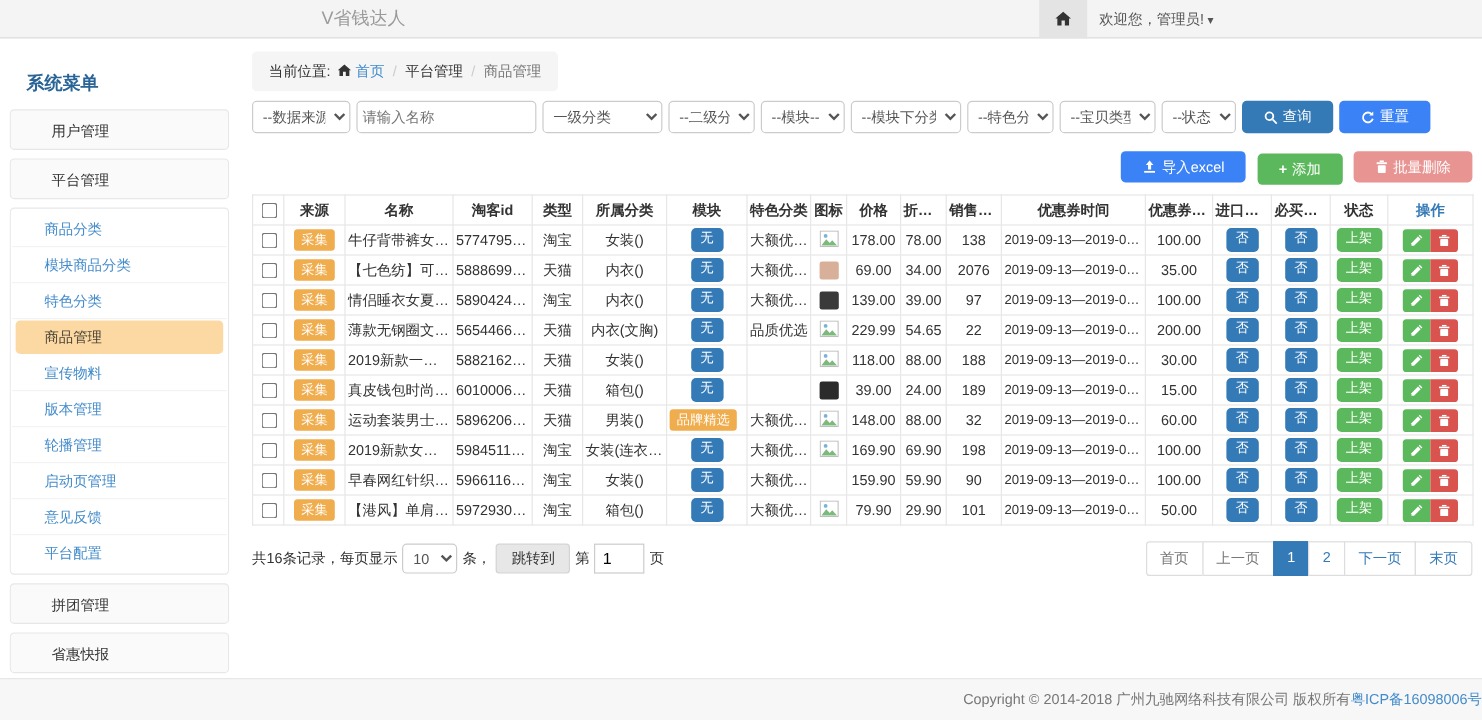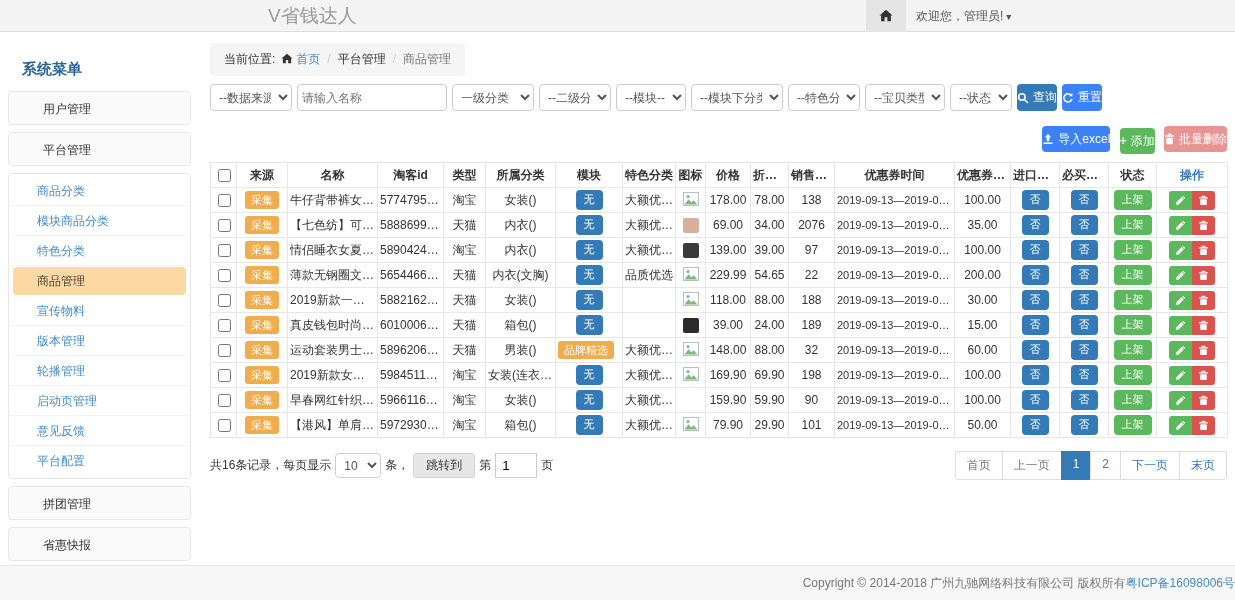--- a/index.html
+++ b/index.html
@@ -2,21 +2,21 @@
 <html><head>
 <meta charset="utf-8">
 <style>
   *{box-sizing:border-box}
   html,body{margin:0;padding:0}
   body{width:1235px;height:600px;position:relative;overflow:hidden;background:#fff;
        font-family:"Liberation Sans","DejaVu Sans",sans-serif;font-size:12px;color:#333}
 
   
   .topbar{position:absolute;top:0;left:0;width:1235px;height:32px;background:#f4f4f4;border-bottom:1px solid #ddd}
-  .brand{position:absolute;left:268px;top:0;line-height:32px;font-size:19px;color:#9a9a9a}
+  .brand{position:absolute;left:268px;top:0;line-height:32px;font-size:15px;color:#9a9a9a}
   .home-box{position:absolute;left:866px;top:0;width:40px;height:32px;background:#e4e4e4;text-align:center;line-height:36px;cursor:pointer}
   .user-box{position:absolute;left:916px;top:0;line-height:32px;color:#555;cursor:pointer}
   .caret{font-size:10px;color:#555;margin-left:3px}
 
   
   .sidebar{position:absolute;left:8px;top:50px;width:183px;height:514px;overflow:hidden}
   .side-title{color:#2a6496;font-weight:bold;font-size:15px;margin:10px 0 12px 14px}
   .side-top{height:34px;line-height:34px;background:#fafafa;border:1px solid #e7e7e7;border-radius:4px;margin-bottom:7px;padding-left:34px;color:#333;cursor:pointer}
   .side-group{border:1px solid #e7e7e7;border-radius:4px;margin-bottom:7px;background:#fff;padding:2px 1px}
   .side-sub{height:30px;line-height:30px;padding-left:27px;color:#428bca;cursor:pointer;border-bottom:1px solid #f3f3f3}
@@ -26,21 +26,21 @@
   
   .main{position:absolute;left:210px;top:43px;width:1017px}
   .crumb{display:inline-block;background:#f5f5f5;border-radius:4px;padding:8px 14px;color:#333}
   .crumb .link{color:#428bca;cursor:pointer}
   .crumb .sep{color:#ccc;margin:0 7px}
   .crumb .current{color:#777}
   .crumb svg{vertical-align:-1px;margin:0 3px 0 6px}
 
   .filters{margin-top:8px;display:flex;align-items:center;gap:5px}
   select.ctl,input.ctl{height:27px;border:1px solid #ccc;border-radius:4px;background:#fff;color:#555;font-size:12px;padding:0 4px}
-  .btn{display:inline-flex;align-items:center;gap:4px;height:27px;padding:0 0;border:none;border-radius:4px;color:#fff;font-size:12px;cursor:pointer;white-space:nowrap}
+  .btn{display:inline-flex;align-items:center;gap:4px;height:27px;padding:0 18px;border:none;border-radius:4px;color:#fff;font-size:12px;cursor:pointer;white-space:nowrap}
   .btn-primary{background:#337ab7}
   .btn-info{background:#3b82f6}
   .btn-success{background:#5cb85c}
   .btn-danger-light{background:#e89492}
 
   .toolbar{margin-top:15px;text-align:right}
   .toolbar .btn{margin-left:6px;height:26px}
 
   table{width:100%;border-collapse:collapse;table-layout:fixed;margin-top:8px}
   th,td{border:1px solid #e7e7e7;text-align:center;font-size:12px;padding:2px;height:25px;overflow:hidden;white-space:nowrap;text-overflow:ellipsis;color:#333}
@@ -114,21 +114,21 @@
   <div class="crumb">
     <span>当前位置:</span><svg width="12" height="11" viewBox="0 0 16 16">
         <path d="M8 1L0 8h2v7h4.3v-5h3.4v5H14V8h2L8 1z" fill="#333"></path>
       </svg><span class="link">首页</span><span class="sep">/</span><span>平台管理</span><span class="sep">/</span><span class="current">商品管理</span>
   </div>
 
   <div class="filters">
     <span id="filter-controls" style="display:flex;gap:5px">
         <select class="ctl" style="width: 82px;"><option>--数据来源--</option></select>
         <input class="ctl" placeholder="请输入名称" style="width: 150px;">
-        <select class="ctl" style="width: 82px;"><option>一级分类</option></select>
+        <select class="ctl" style="width: 100px;"><option>一级分类</option></select>
         <select class="ctl" style="width: 72px;"><option>--二级分类--</option></select>
         <select class="ctl" style="width: 70px;"><option>--模块--</option></select>
         <select class="ctl" style="width: 92px;"><option>--模块下分类--</option></select>
         <select class="ctl" style="width: 72px;"><option>--特色分类--</option></select>
         <select class="ctl" style="width: 80px;"><option>--宝贝类型--</option></select>
         <select class="ctl" style="width: 62px;"><option>--状态--</option></select>
       </span>
     <button class="btn btn-primary">
       <svg width="12" height="12" viewBox="0 0 16 16">
           <circle cx="6.5" cy="6.5" r="4.3" fill="none" stroke="#fff" stroke-width="2"></circle>

